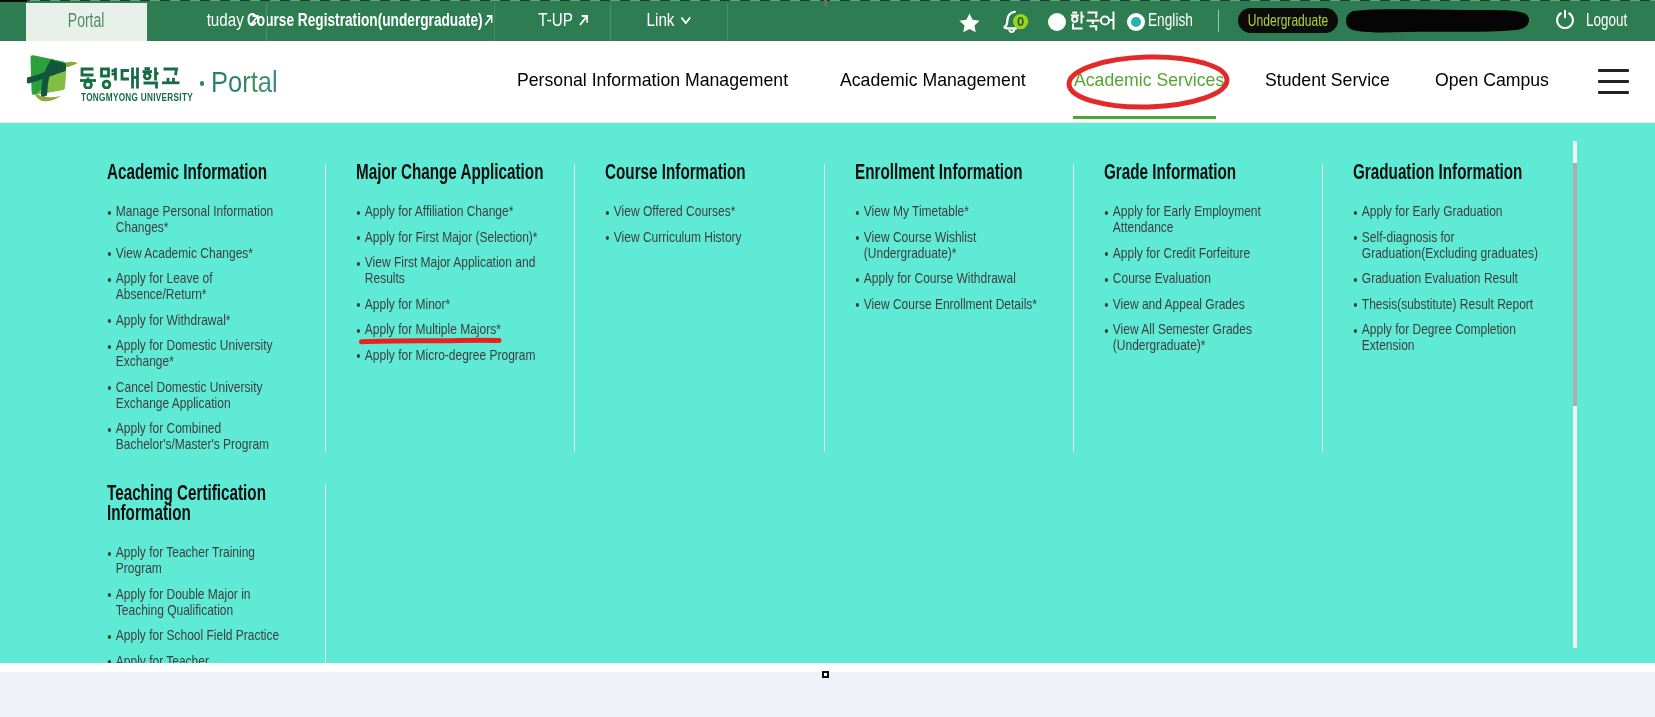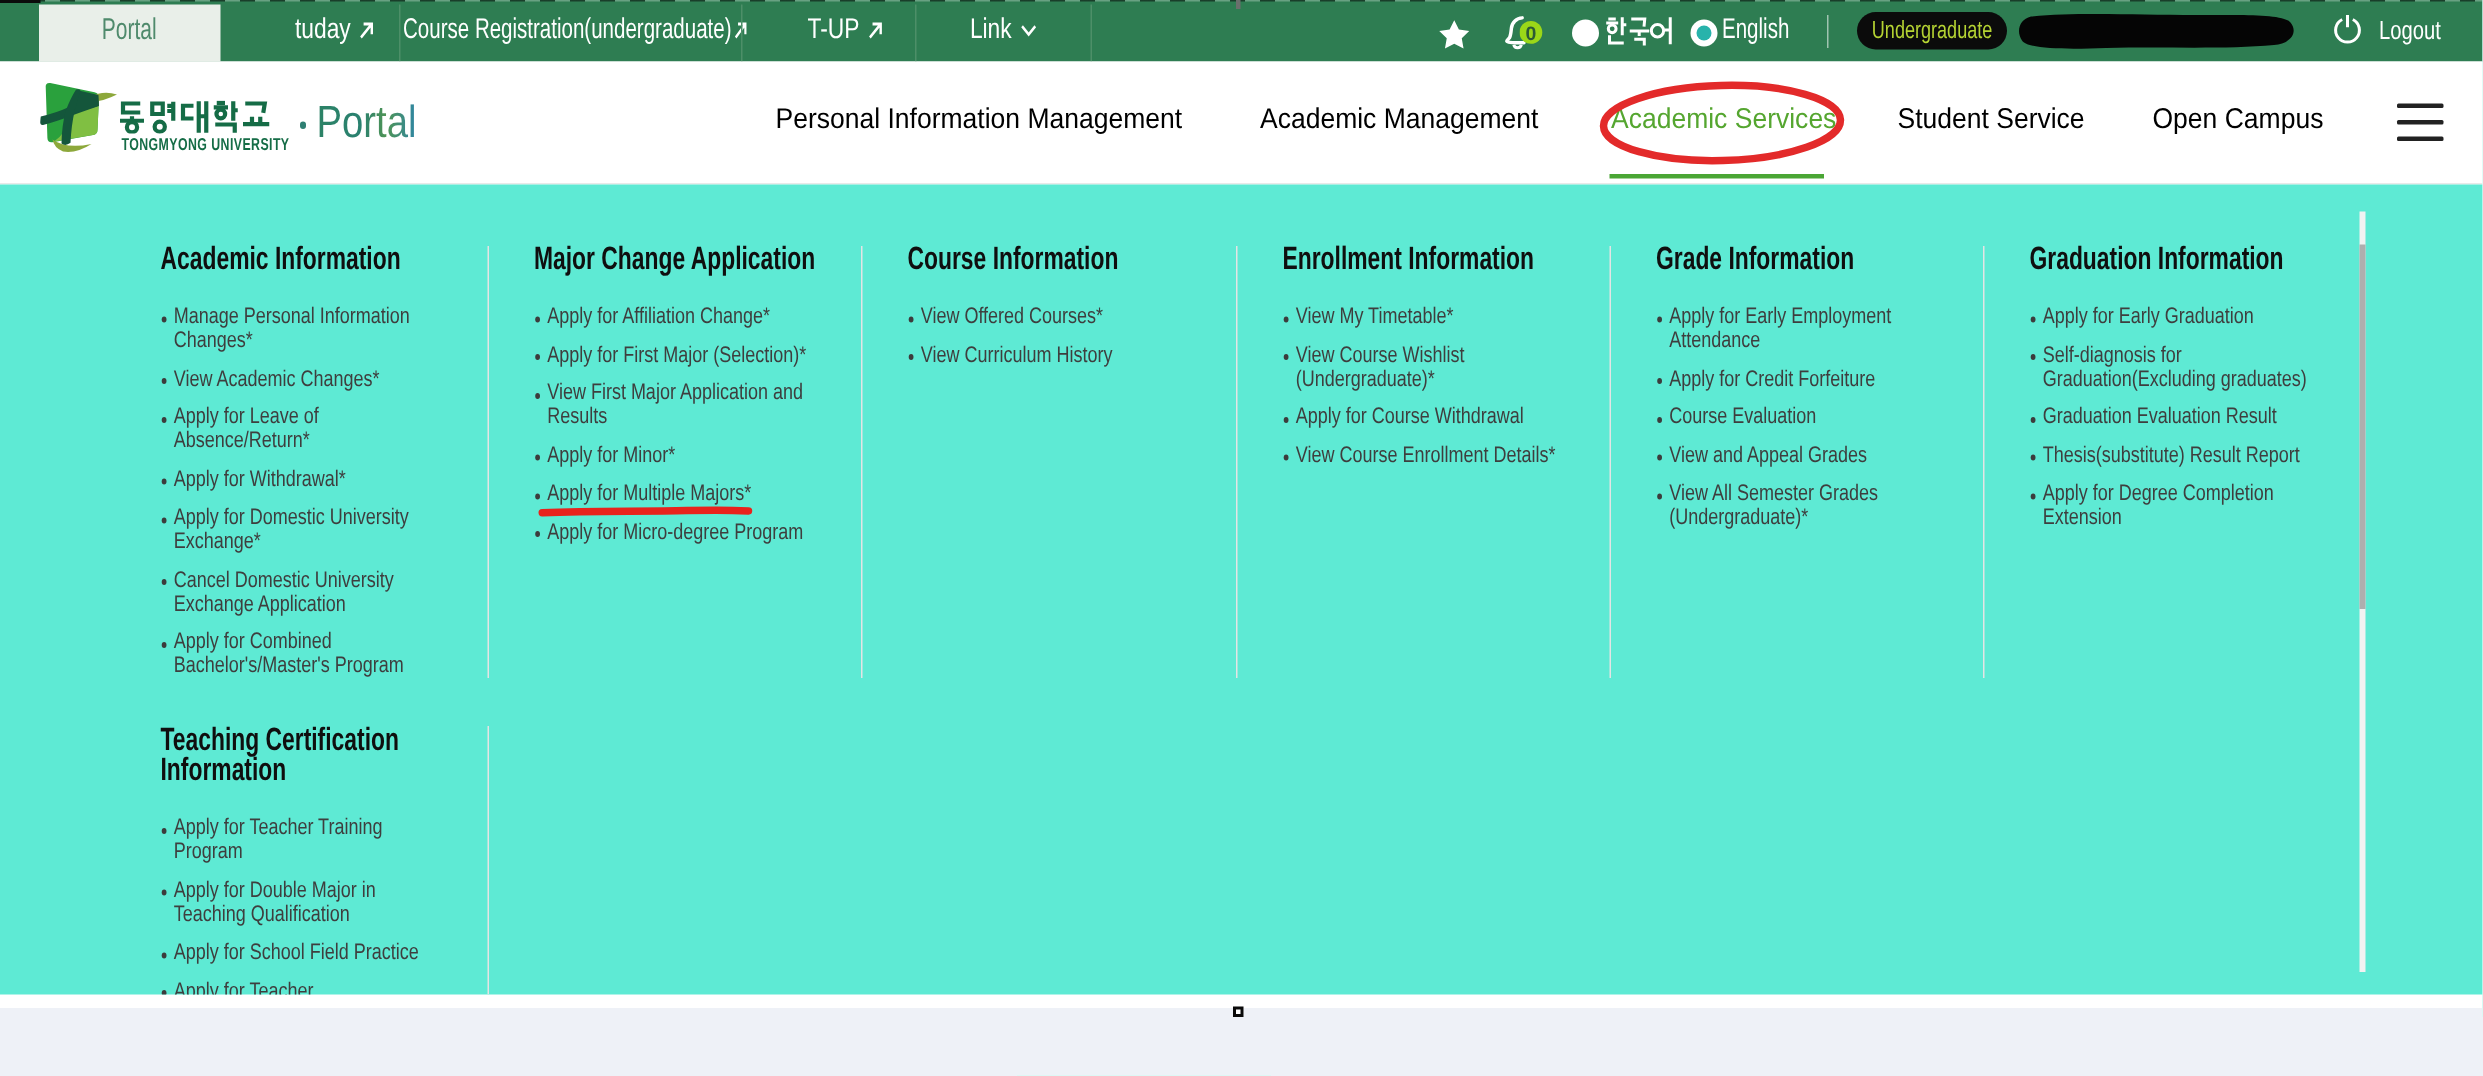--- a/index.html
+++ b/index.html
@@ -67,26 +67,26 @@
   #handle { position:absolute; left:822px; top:671px; width:7px; height:7px; background:#fff; border:2px solid #0a0a0a; }
 </style>
 </head>
 <body>
 <div id="page">
 
   <div id="topbar">
     <div id="tab-portal" class="tab">
         <span class="tx" style="transform:scaleX(.7)">Portal</span>
       </div>
-    <div class="tab" style="left:164px; width:119px;">
+    <div class="tab" style="left:147px; width:119px;justify-content:flex-end;">
         <span class="tx" style="transform:scaleX(.8)">tuday<svg class="arr" width="13" height="13" viewBox="0 0 13 13">
             <path d="M2 11 L11 2 M4.2 2 H11 V8.8" stroke="#fff" stroke-width="2" fill="none"></path>
           </svg></span>
       </div>
-    <div class="tab" style="left:270px; width:228px;">
+    <div class="tab" style="left:256px; width:228px;font-weight:bold;">
         <span class="tx">Course Registration(undergraduate)<svg class="arr" style="margin-left:2px" width="13" height="13" viewBox="0 0 13 13">
             <path d="M2 11 L11 2 M4.2 2 H11 V8.8" stroke="#fff" stroke-width="2" fill="none"></path>
           </svg></span>
       </div>
     <div class="tab" style="left:506px; width:116px;">
         <span class="tx" style="transform:scaleX(.8)">T-UP<svg class="arr" width="13" height="13" viewBox="0 0 13 13">
             <path d="M2 11 L11 2 M4.2 2 H11 V8.8" stroke="#fff" stroke-width="2" fill="none"></path>
           </svg></span>
       </div>
     <div class="tab" style="left:610px; width:117px;">

